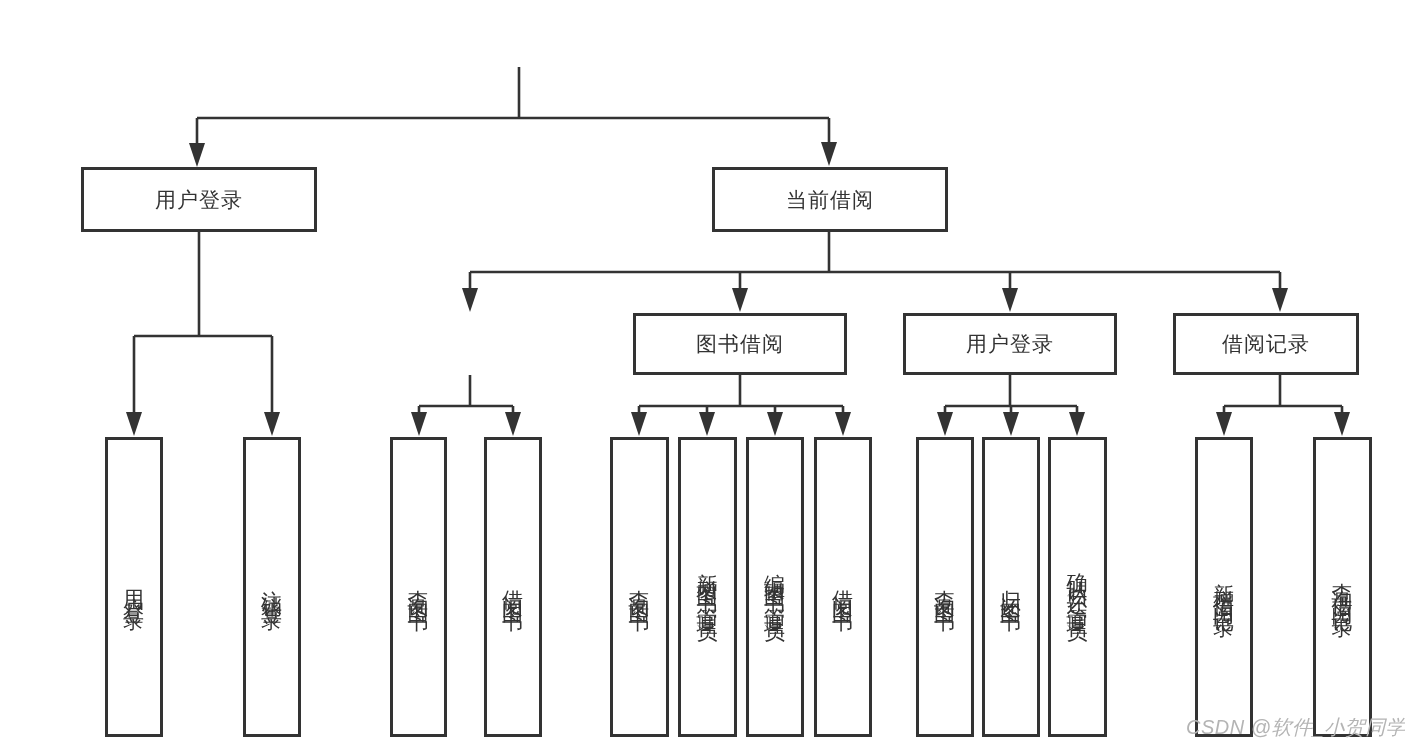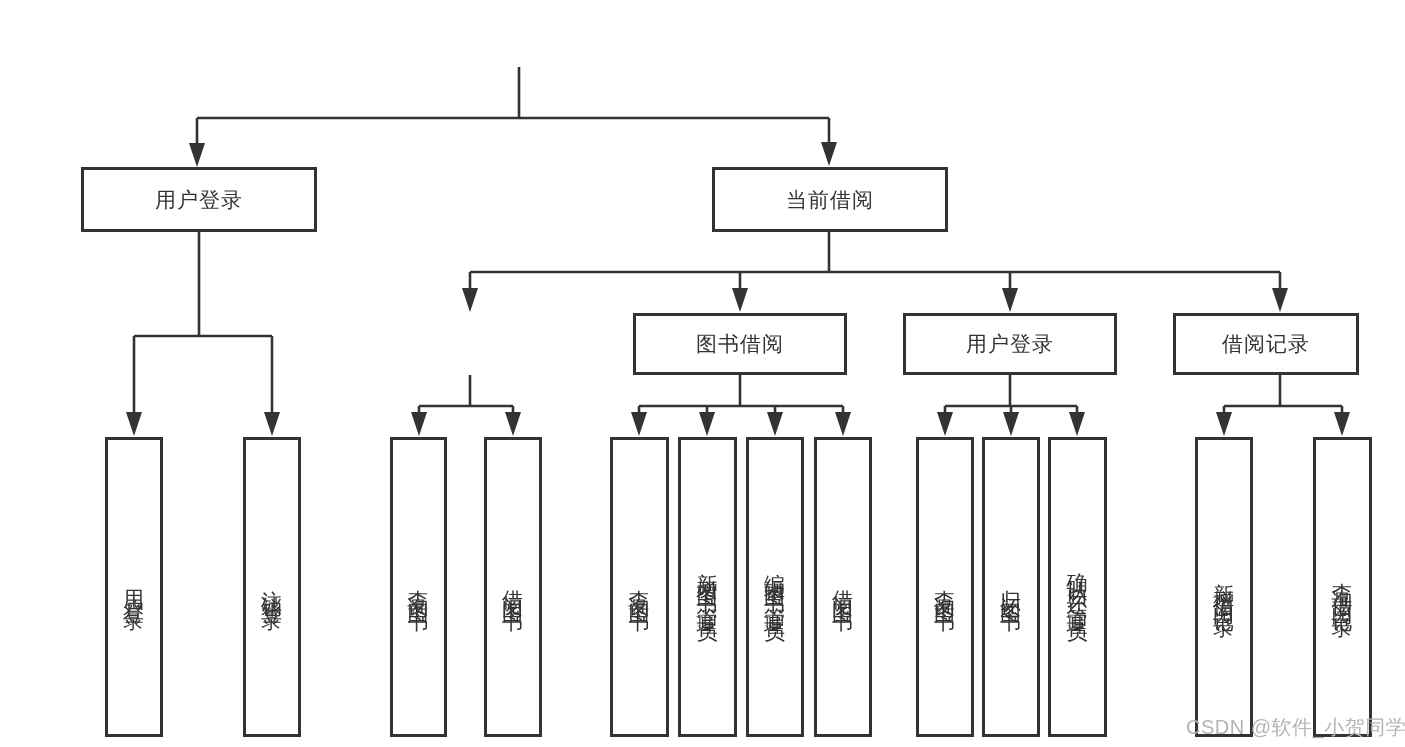--- a/index.html
+++ b/index.html
@@ -38,20 +38,21 @@
   }
   .watermark {
     position: absolute;
     left: 1186px;
     top: 714px;
     z-index: 3;
     font-size: 20px;
     color: #b4b4b4;
     white-space: nowrap;
     letter-spacing: 0.5px;
+    font-style: italic;
   }
 </style>
 </head>
 <body>
 
 <div class="stage">
 
   <svg class="connectors" viewBox="0 0 1405 747" xmlns="http://www.w3.org/2000/svg">
     <g stroke="#333333" stroke-width="2.6" fill="none">
 

